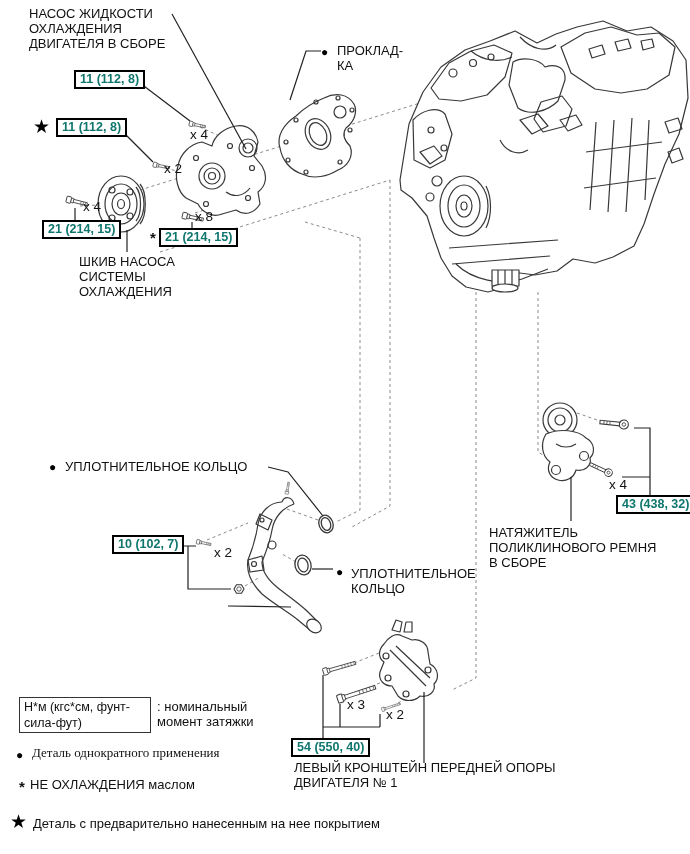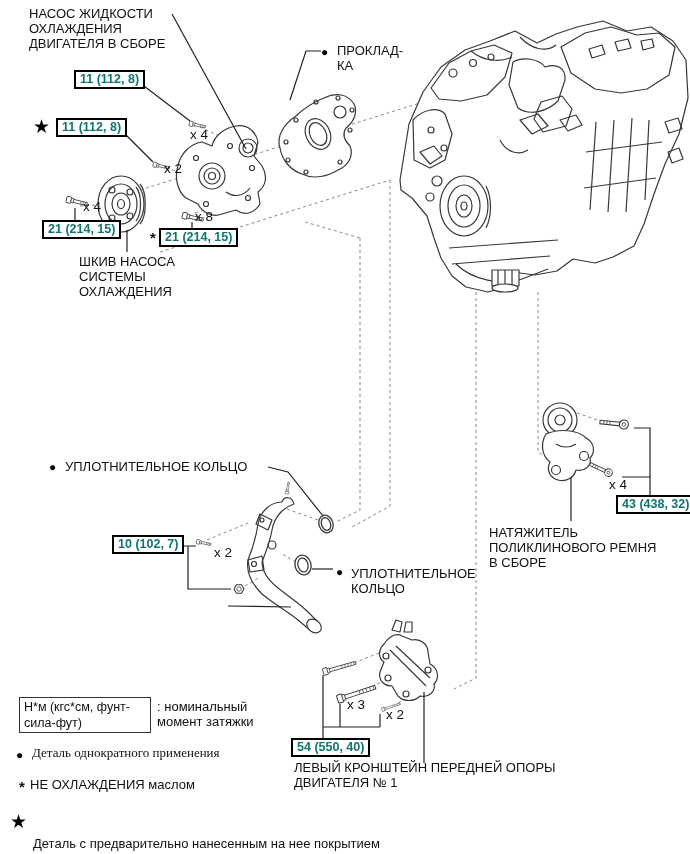--- a/index.html
+++ b/index.html
@@ -273,15 +273,15 @@
 <div class="lbl" style="left:157px;top:699px;">: номинальный
 момент затяжки</div>
 
 <span class="bul" style="left:16px;top:748px;">●</span>
 <div class="lbl" style="left:32px;top:745px;font-family:Liberation Serif, serif;">Деталь однократного применения</div>
 
 <span class="ast" style="left:19px;top:778px;">*</span>
 <div class="lbl" style="left:30px;top:777px;">НЕ ОХЛАЖДЕНИЯ маслом</div>
 
 <span class="star" style="left:10px;top:813px;">★</span>
-<div class="lbl" style="left:33px;top:816px;margin-top:20px;">Деталь с предварительно нанесенным на нее покрытием</div>
+<div class="lbl" style="left:33px;top:816px;">Деталь с предварительно нанесенным на нее покрытием</div>
 
 </div>
 
 </body></html>

